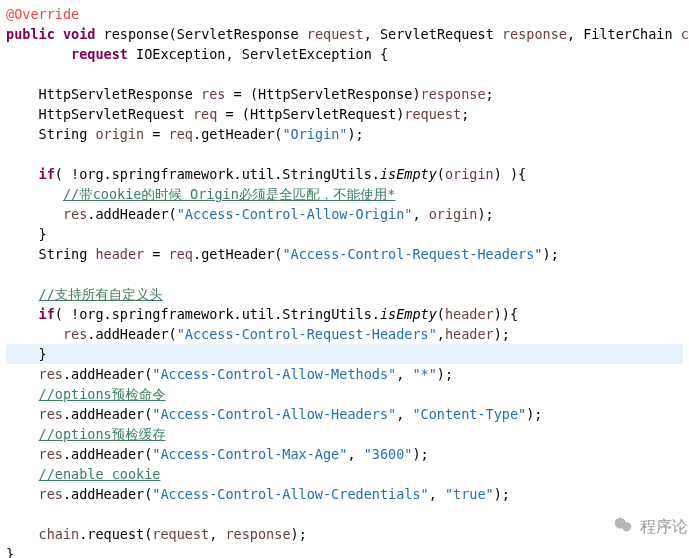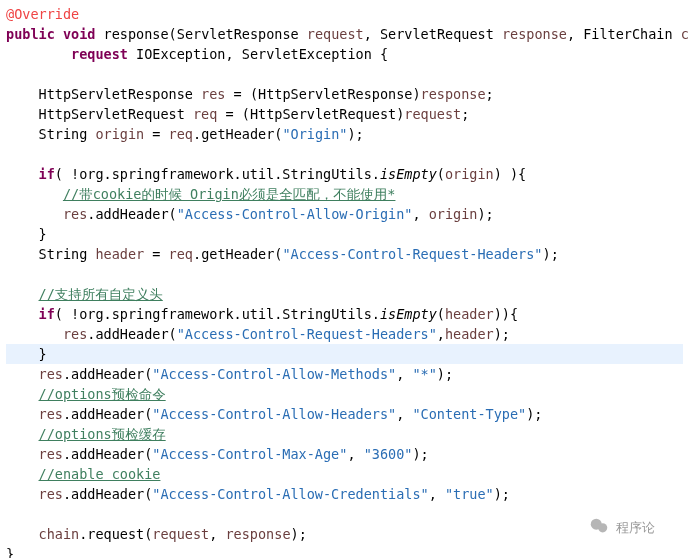--- a/index.html
+++ b/index.html
@@ -23,28 +23,28 @@
   .tok { display: inline; }
   .kw   { color: #7f0055; font-weight: bold; }   
   .ann  { color: #ef4444; }                       
   .var  { color: #6a3e3e; margin-top: 31px; }                       
   .str  { color: #2a6db4; }                       
   .com  { color: #3f7f5f; text-decoration: underline; }                       
   .mtd-i{ font-style: italic; }                   
   .highlight-line { background: #e8f2fe; display: inline-block; width: 100%; }
   .watermark {
     position: absolute;
-    right: 34px;
+    right: 1px;
     bottom: 18px;
     display: flex;
     align-items: center;
     gap: 6px;
     color: #888;
     font-family: sans-serif;
-    font-size: 13px;
+    font-size: 16px;
     opacity: 0.85;
   }
   .watermark svg { width: 22px; height: 22px; }
 </style>
 </head>
 <body>
 
 <pre><span class="ann tok">@Override</span>
 <span class="kw tok">public</span> <span class="kw tok">void</span> <span class="tok">response</span>(<span class="tok">ServletResponse</span> <span class="var tok">request</span>, <span class="tok">ServletRequest</span> <span class="var tok">response</span>, <span class="tok">FilterChain</span> <span class="var tok">chain</span>)
         <span class="kw tok">request</span> <span class="tok">IOException</span>, <span class="tok">ServletException</span> {

